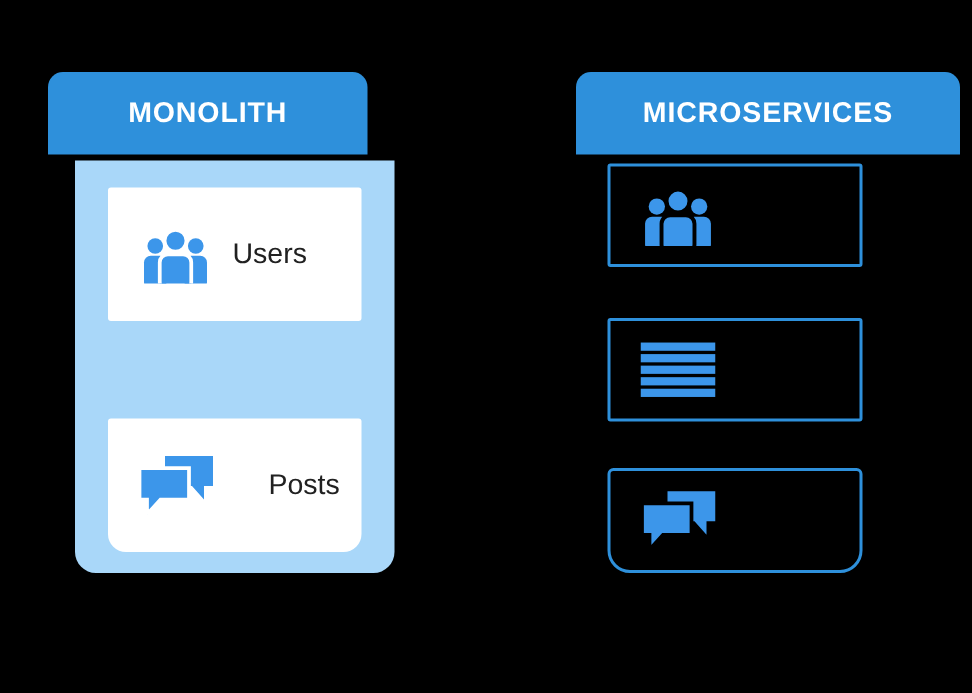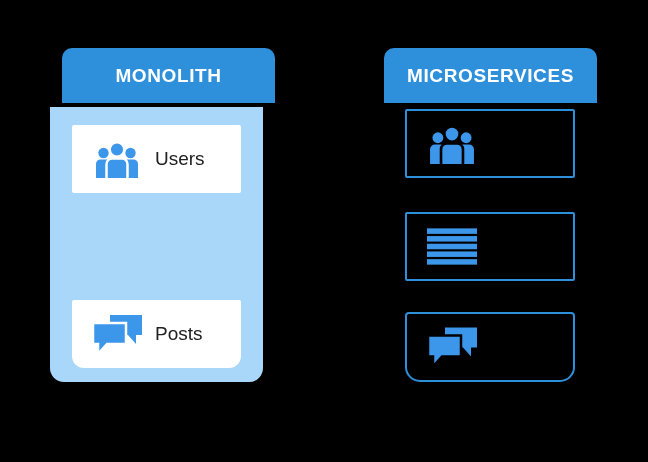--- a/index.html
+++ b/index.html
@@ -10,36 +10,36 @@
     background:var(--background,#000); overflow:hidden;
   }
   .col-header {
     position:absolute; height:55px;
     background:var(--header-bg,#2E90DB);
     border-radius:10px 10px 0 0;
     display:flex; align-items:center; justify-content:center;
     color:var(--header-text,#fff);
     font-size:19px; font-weight:700; letter-spacing:0.6px;
   }
-  .mono-header { left:62px; top:48px; width:213px; }
-  .ms-header   { left:384px; top:48px; width:213px; }
+  .mono-header { left:32px; top:48px; width:213px; }
+  .ms-header   { left:384px; top:48px; width:256px; }
   .mono-body {
     position:absolute; left:50px; top:107px; width:213px; height:275px;
     background:var(--panel-bg,#A9D7F9);
     border-radius:0 0 14px 14px;
     display:flex; flex-direction:column; justify-content:space-between;
     padding:18px 22px 14px 22px;
   }
   .mono-card {
-    height:68px; background:var(--card-bg,#fff);
+    height:89px; background:var(--card-bg,#fff);
     border-radius:2px;
     display:flex; align-items:center; padding-left:20px;
     --sep:#ffffff;
   }
-  .mono-card.last { border-radius:2px 2px 12px 12px; }
+  .mono-card.last { border-radius:2px 2px 12px 12px;gap:24px; }
   .icon-slot {
     width:50px; display:flex; align-items:center; justify-content:center;
     flex:none;
   }
   .svc-label {
     margin-left:13px; font-size:19px; color:var(--card-text,#212121);
   }
   .ms-box {
     position:absolute; left:405px; width:170px;
     border:2px solid var(--box-border,#2E90DB);

